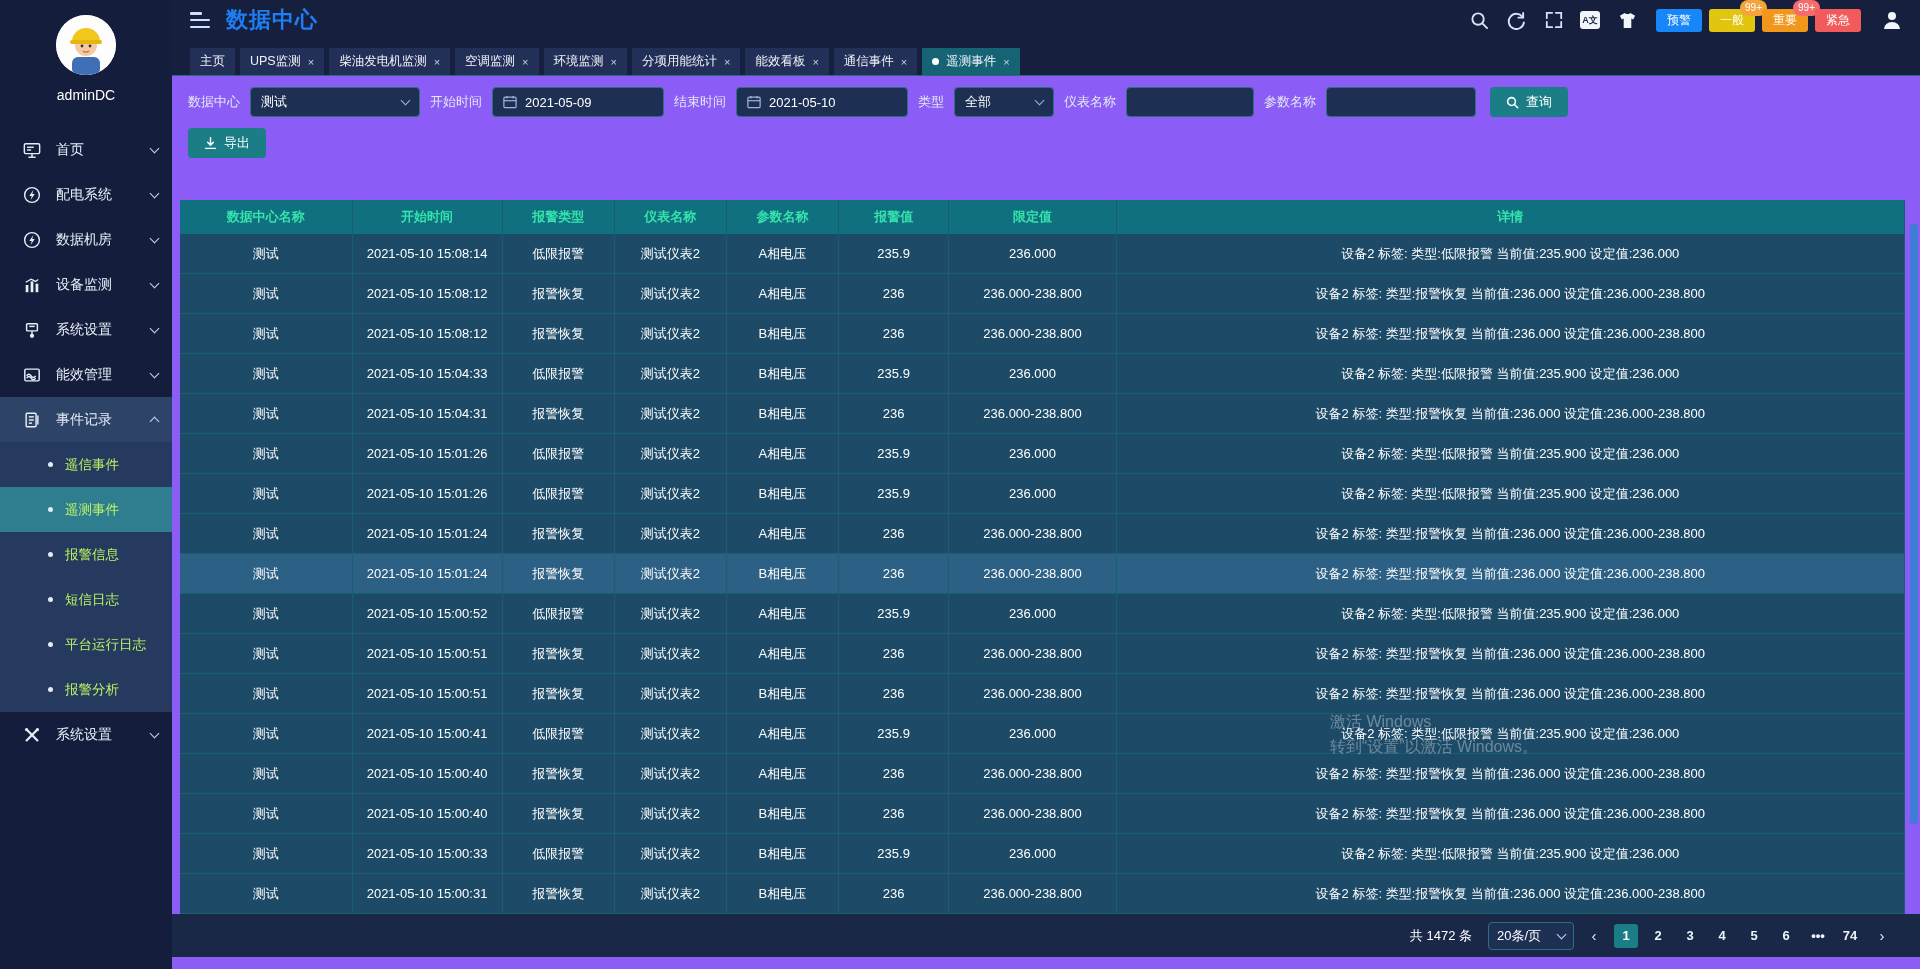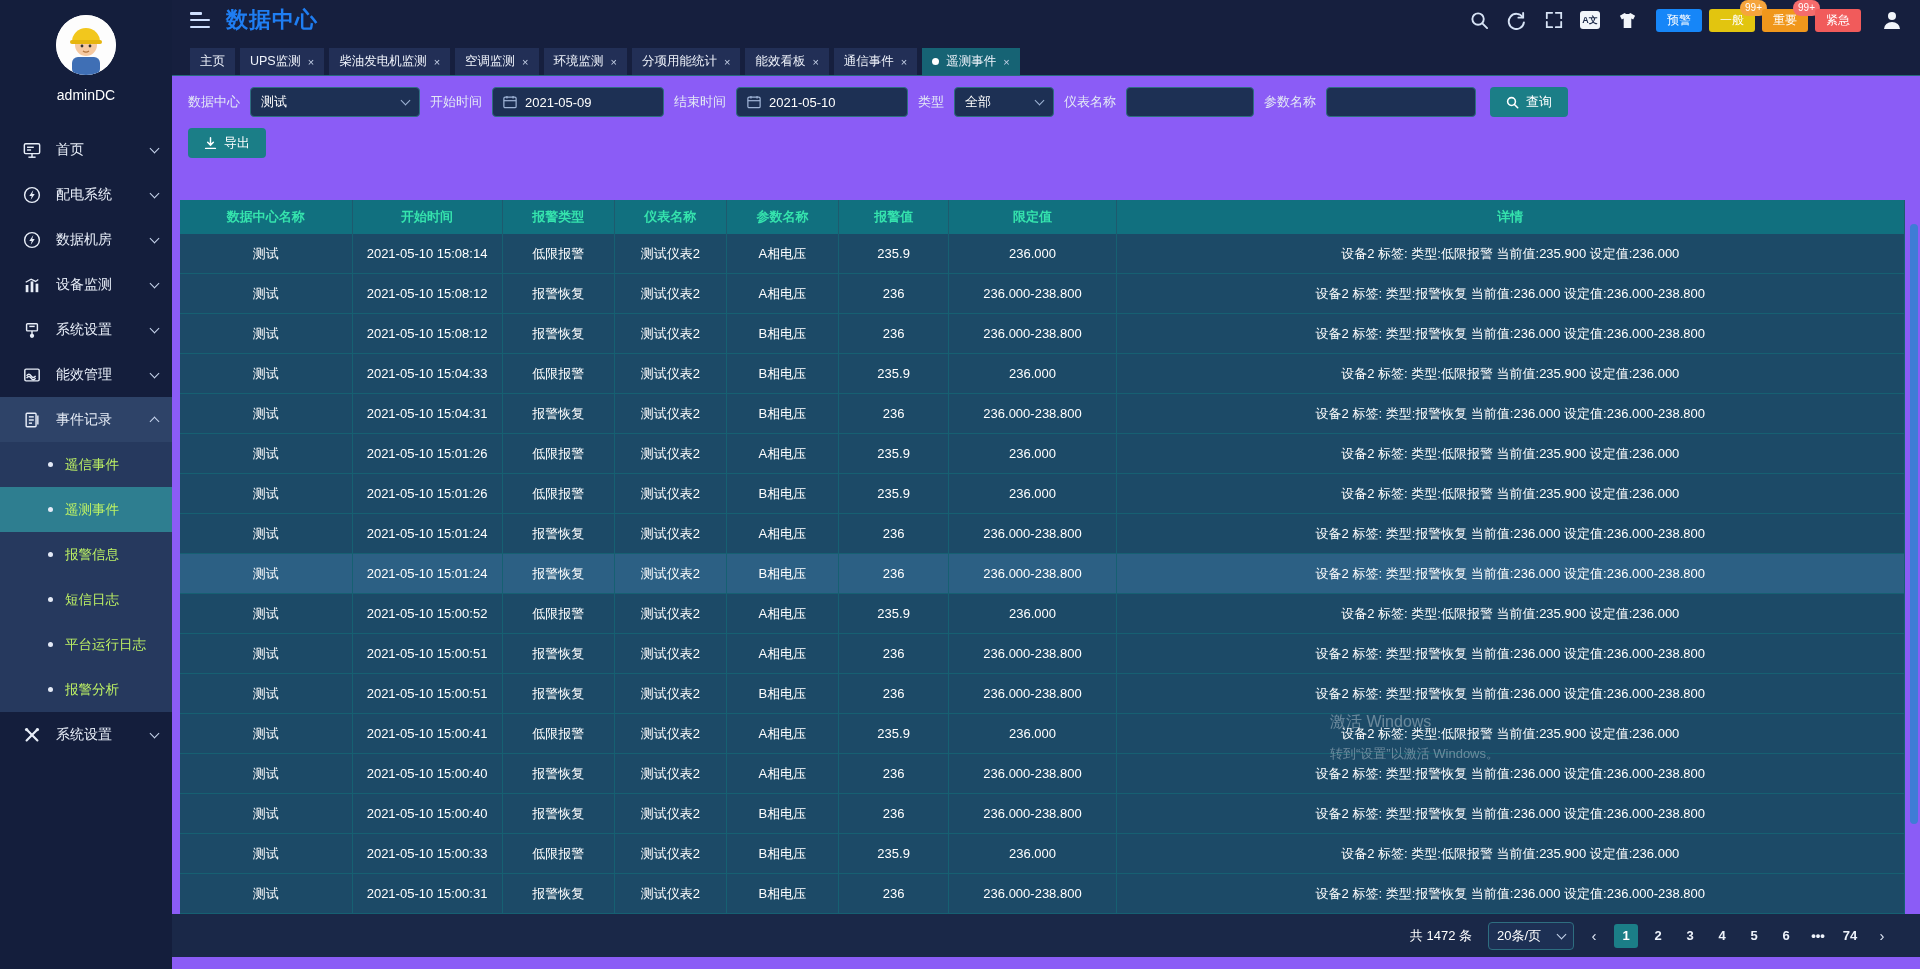--- a/index.html
+++ b/index.html
@@ -86,21 +86,21 @@
              display:flex; align-items:center; justify-content:space-between; padding:0 8px; gap:8px; cursor:pointer; }
   .pg-arrow { width:24px; height:24px; display:flex; align-items:center; justify-content:center; font-size:15px;
               color:#dfe7f5; cursor:pointer; }
   .pg-page { min-width:24px; height:24px; display:flex; align-items:center; justify-content:center;
              border-radius:3px; cursor:pointer; font-weight:bold; color:#eef3fb; padding:0 3px; }
   .pg-page.active { background:#1b7e87; color:#fff; }
 
   
   .watermark { position:absolute; left:1330px; top:712px; color:rgba(255,255,255,0.35); pointer-events:none; z-index:5; }
   .watermark .w1 { font-size:16px; }
-  .watermark .w2 { font-size:13px; margin-top:12px; }
+  .watermark .w2 { font-size:16px; margin-top:4px; }
   .scroll-thumb { position:absolute; right:2px; top:224px; width:8px; height:600px; background:#3e7cd6;
                   border-radius:4px; z-index:4; cursor:pointer; }
 </style>
 </head>
 <body>
 
 <div class="app">
 
   <aside class="sidebar">
     <div class="avatar-wrap">

